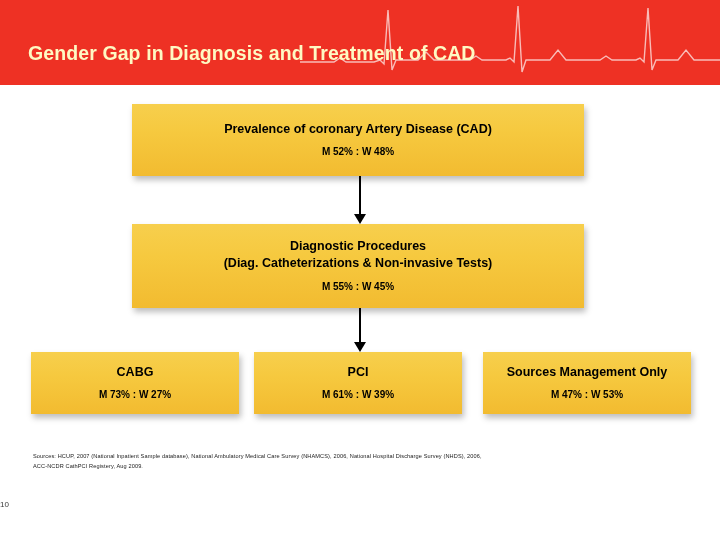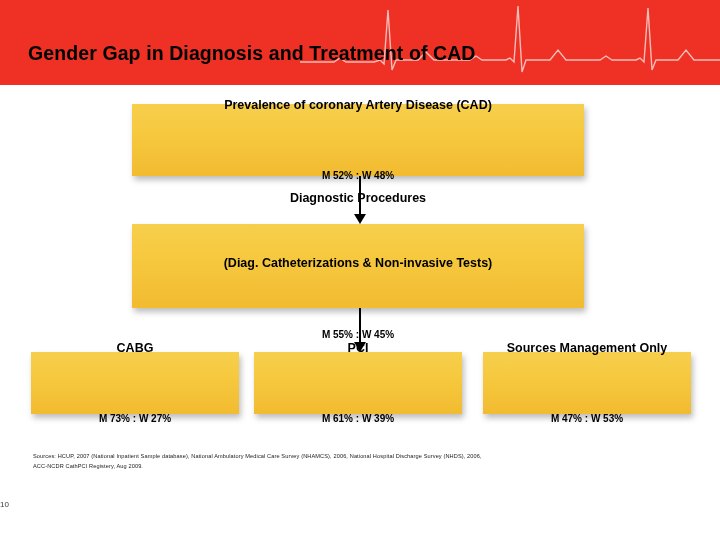--- a/index.html
+++ b/index.html
@@ -32,39 +32,38 @@
     width: 420px;
     height: 85px;
     opacity: 0.75;
   }
   .slide-title {
     position: absolute;
     left: 28px;
     top: 42px;
     font-size: 19.5px;
     font-weight: bold;
-    color: #000000;
+    color: #fef9c3;
     letter-spacing: 0.1px;
     white-space: nowrap;
     z-index: 3;
   }
 
   
   .flow-box {
     position: absolute;
     background: linear-gradient(to bottom, #f7cf4d 0%, #f6c93f 38%, #f2bb30 100%);
     box-shadow: 2px 4px 6px rgba(0,0,0,0.26);
     color: #000000;
     display: flex;
     flex-direction: column;
     align-items: center;
     justify-content: center;
     text-align: right;
     box-sizing: border-box;
-    gap: 48px;
   }
   .box-heading {
     font-size: 12.5px;
     font-weight: bold;
     line-height: 17px;
     color: #000000;
   }
   .box-ratio {
     font-size: 10px;
     font-weight: bold;

